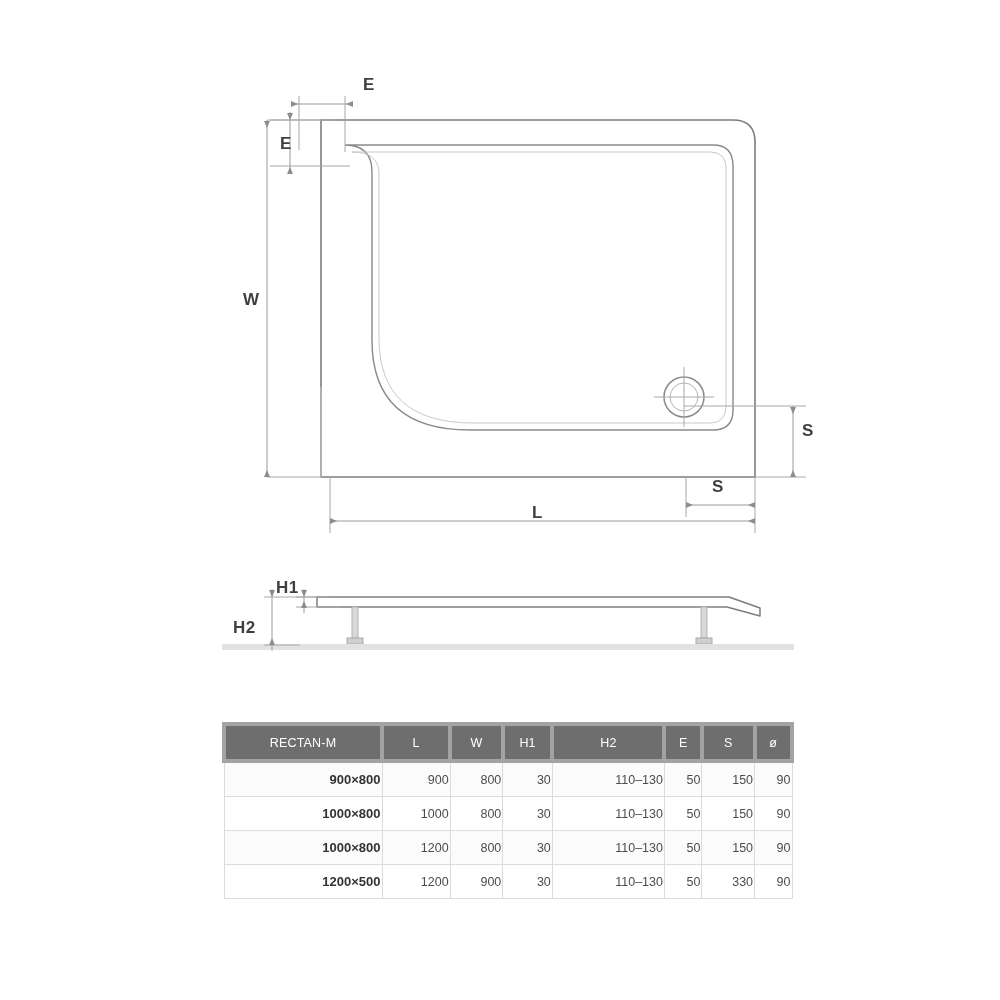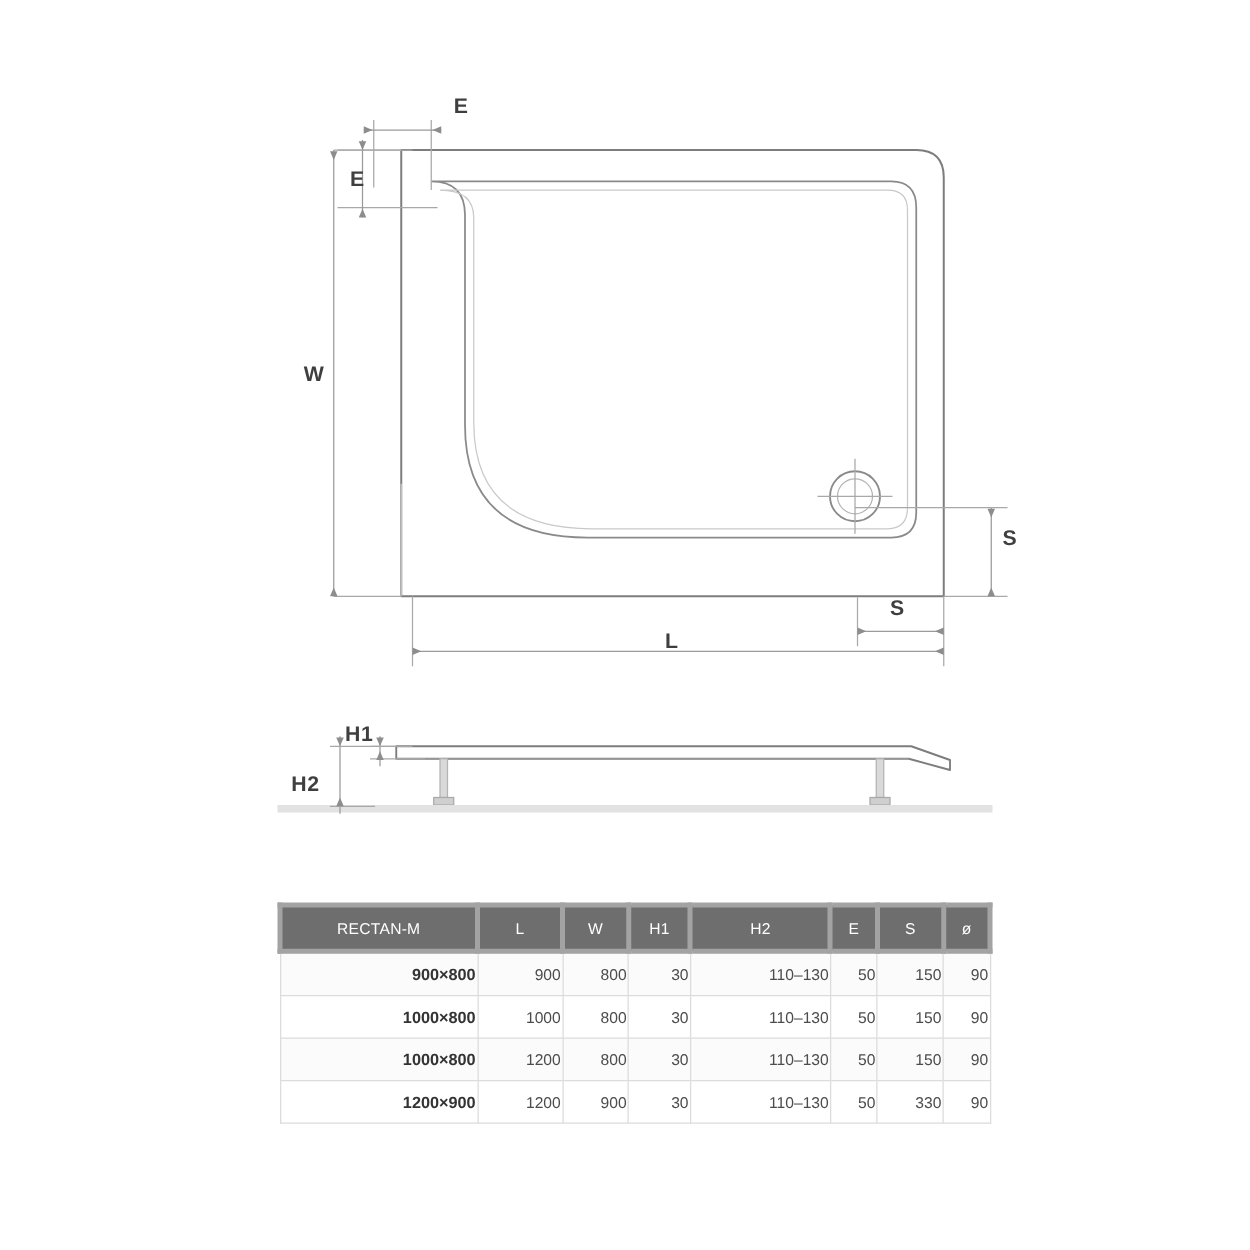--- a/index.html
+++ b/index.html
@@ -235,21 +235,21 @@
         <td class="name">1000×800</td>
         <td>1200</td>
         <td>800</td>
         <td>30</td>
         <td>110–130</td>
         <td>50</td>
         <td>150</td>
         <td>90</td>
       </tr>
       <tr>
-        <td class="name">1200×900</td>
+        <td class="name">1200×500</td>
         <td>1200</td>
         <td>900</td>
         <td>30</td>
         <td>110–130</td>
         <td>50</td>
         <td>330</td>
         <td>90</td>
       </tr>
     </tbody>
   </table>

